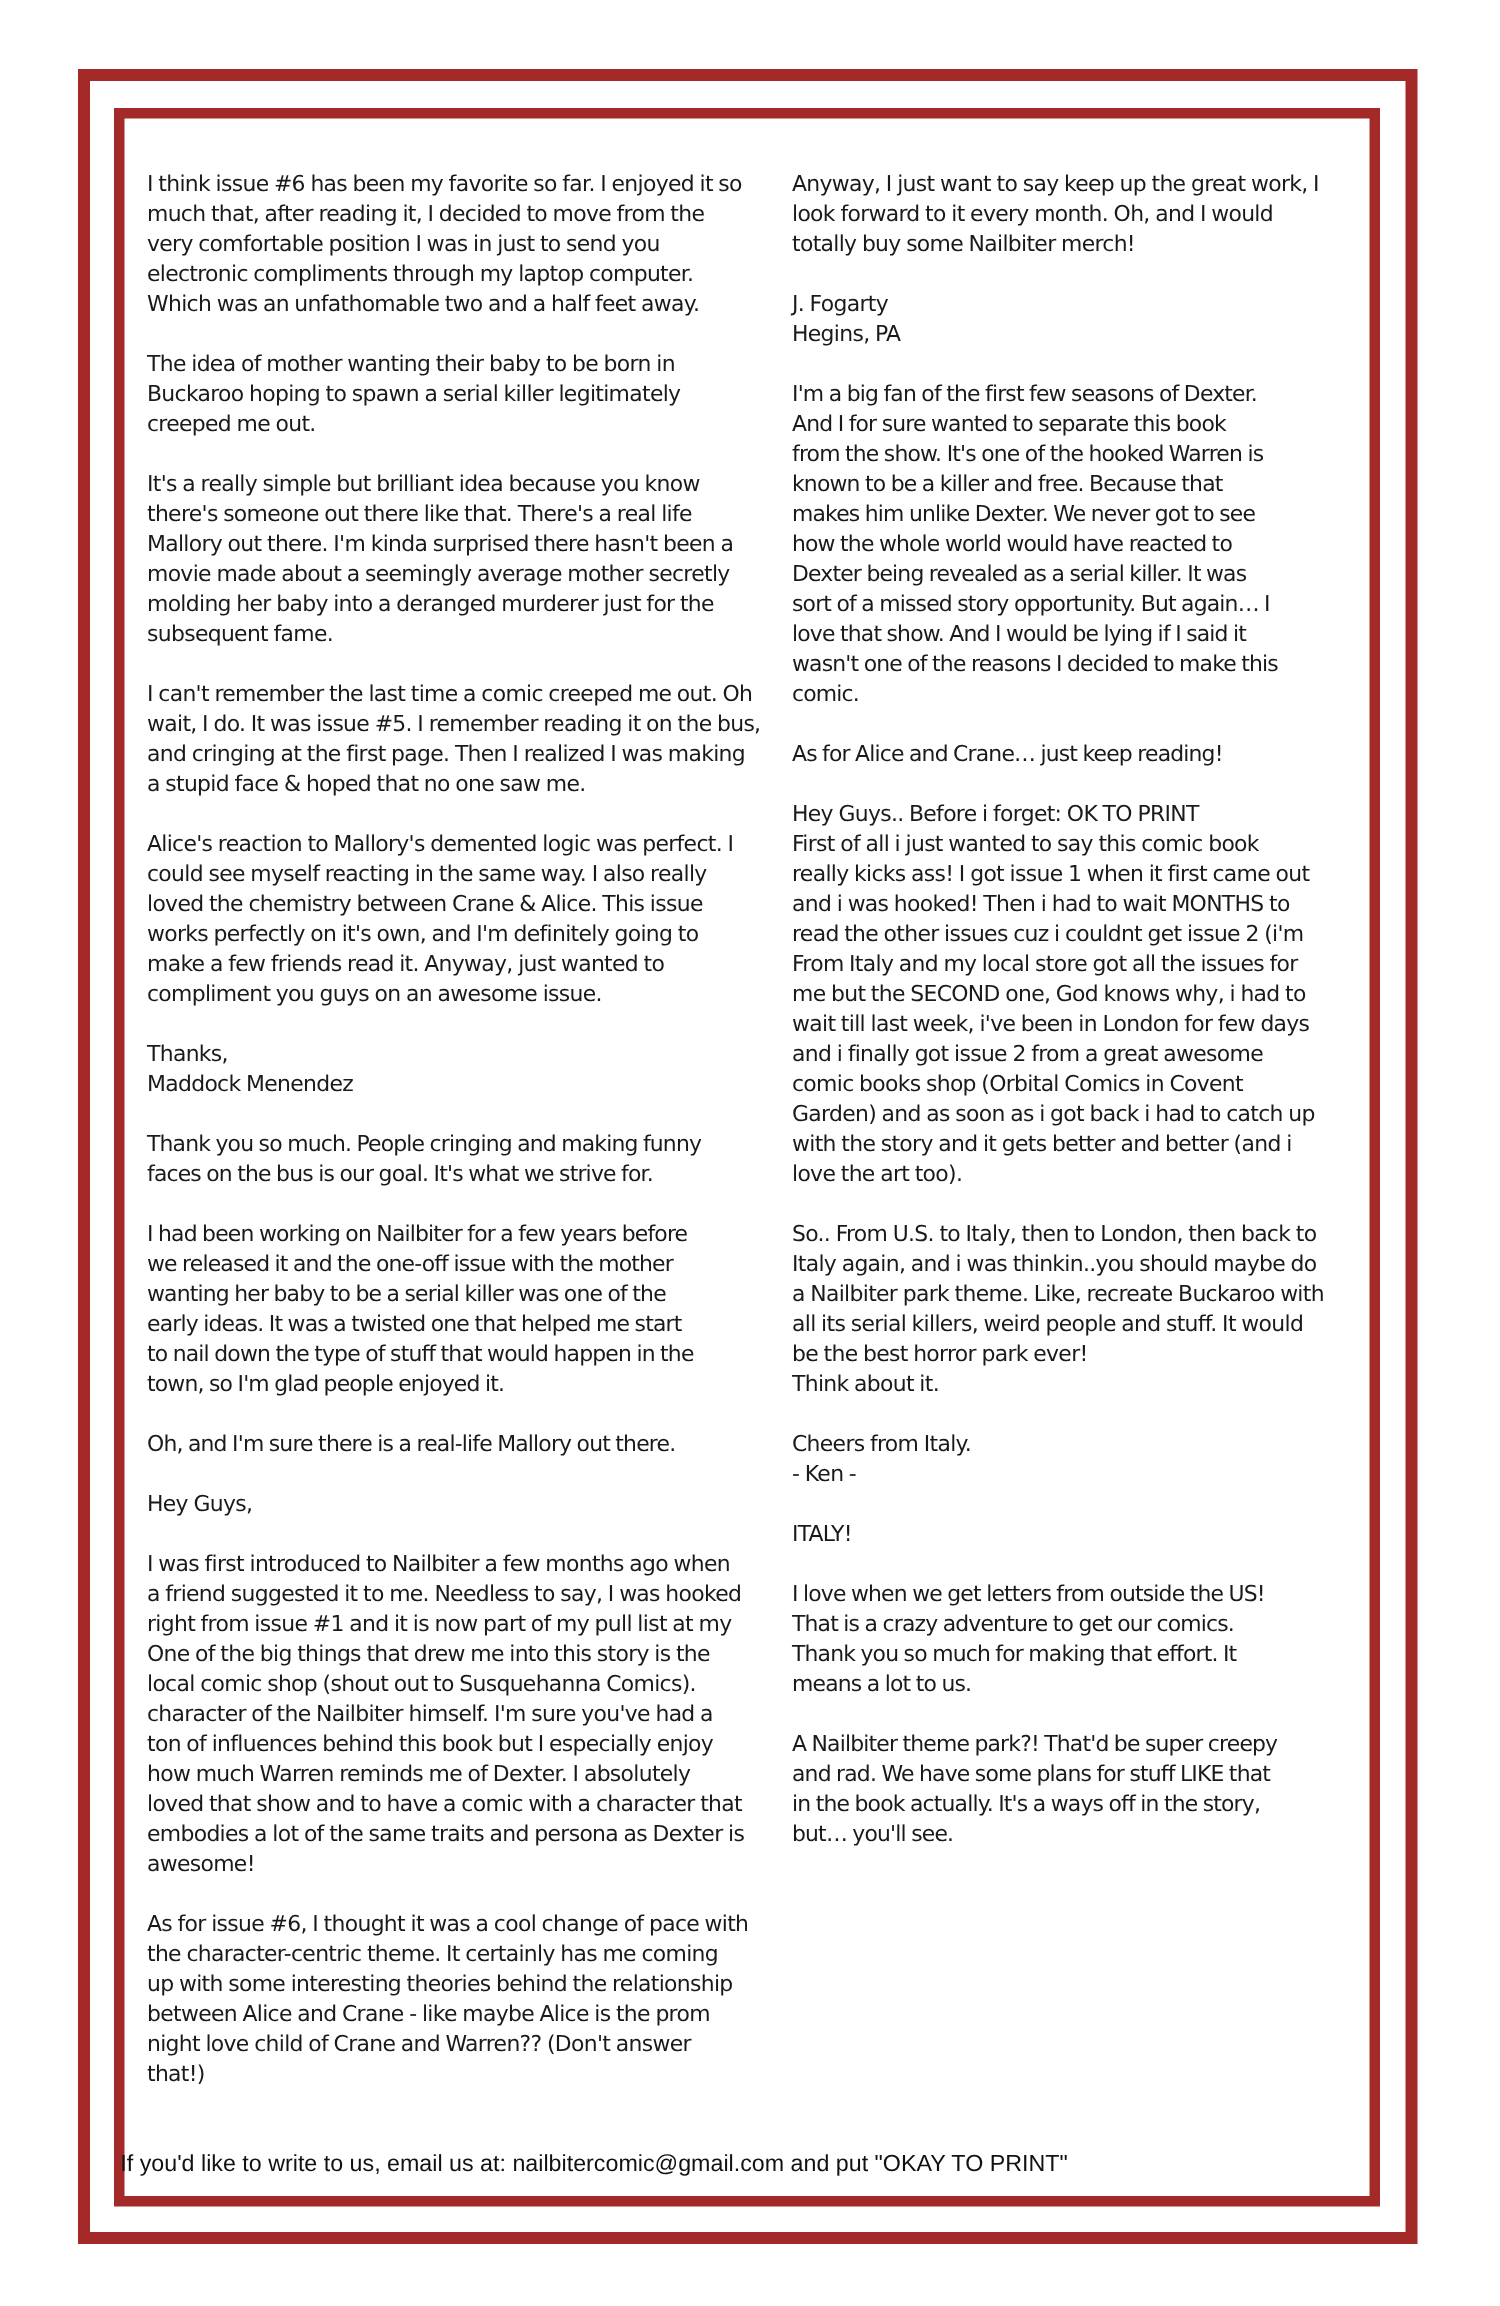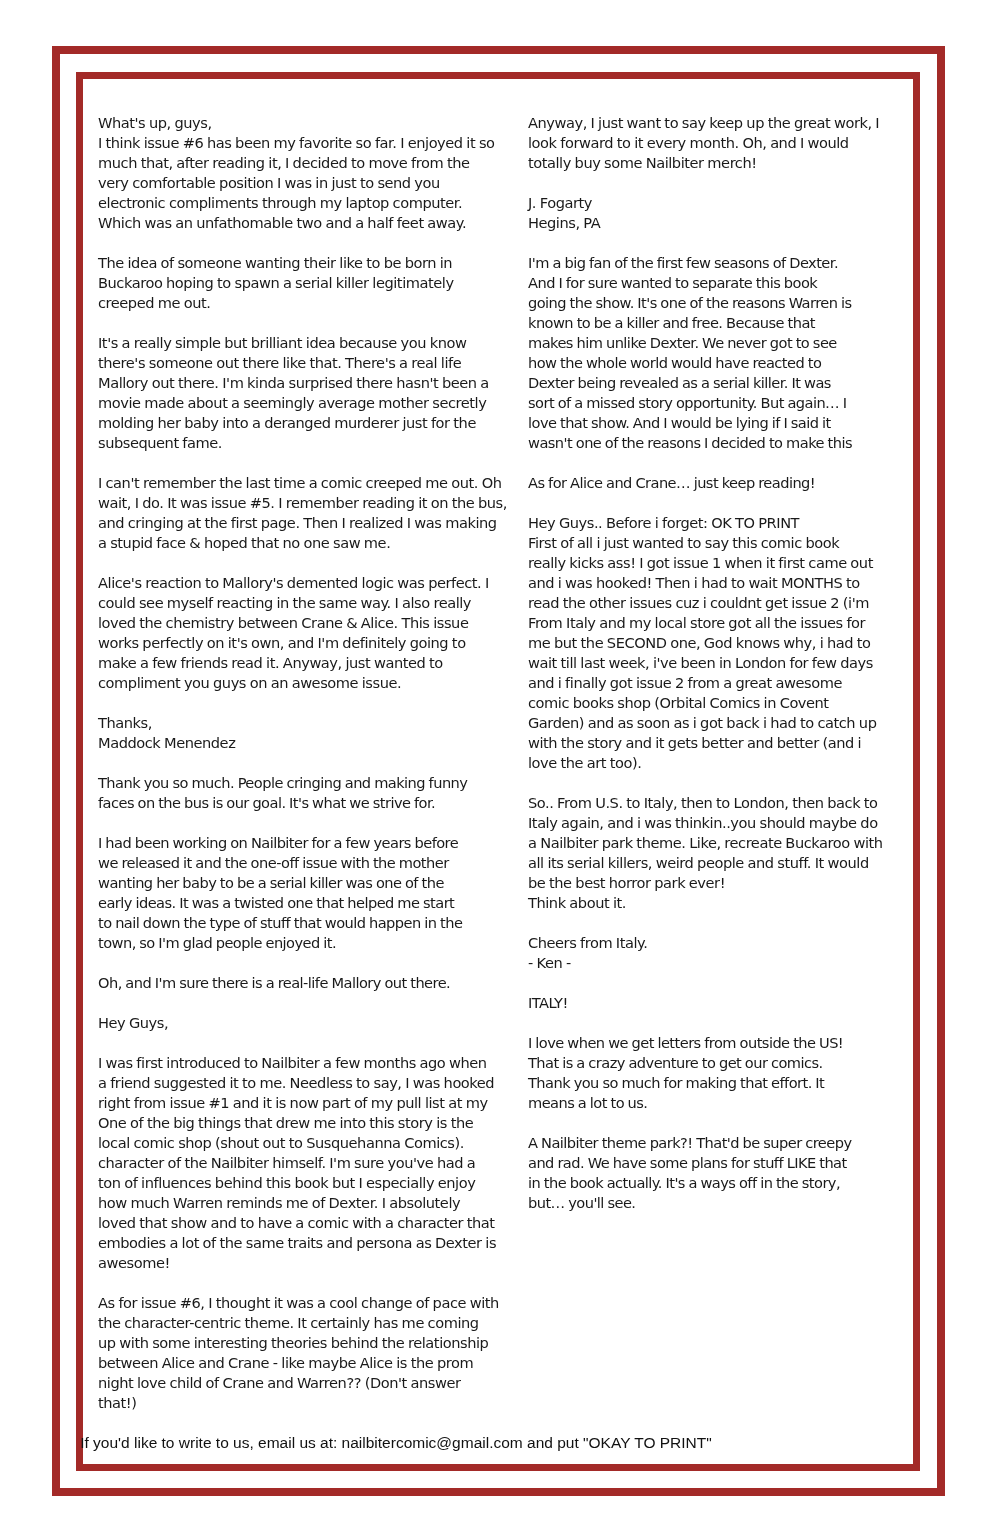--- a/index.html
+++ b/index.html
@@ -31,29 +31,28 @@
   .footer-email { color: #111; text-decoration: none; }
 </style>
 </head>
 <body>
 
 <div class="outer-frame"></div>
 <div class="inner-frame"></div>
 
 <div class="col col-left" id="col-left">
     <div class="para">
-      <span class="line">What's up, guys,</span>
       <span class="line">I think issue #6 has been my favorite so far. I enjoyed it so</span>
       <span class="line">much that, after reading it, I decided to move from the</span>
       <span class="line">very comfortable position I was in just to send you</span>
       <span class="line">electronic compliments through my laptop computer.</span>
       <span class="line">Which was an unfathomable two and a half feet away.</span>
     </div>
     <div class="para">
-      <span class="line">The idea of someone wanting their like to be born in</span>
+      <span class="line">The idea of mother wanting their baby to be born in</span>
       <span class="line">Buckaroo hoping to spawn a serial killer legitimately</span>
       <span class="line">creeped me out.</span>
     </div>
     <div class="para">
       <span class="line">It's a really simple but brilliant idea because you know</span>
       <span class="line">there's someone out there like that. There's a real life</span>
       <span class="line">Mallory out there. I'm kinda surprised there hasn't been a</span>
       <span class="line">movie made about a seemingly average mother secretly</span>
       <span class="line">molding her baby into a deranged murderer just for the</span>
       <span class="line">subsequent fame.</span>
@@ -122,28 +121,29 @@
       <span class="line">look forward to it every month.  Oh, and I would</span>
       <span class="line">totally buy some Nailbiter merch!</span>
     </div>
     <div class="para">
       <span class="line">J. Fogarty</span>
       <span class="line">Hegins, PA</span>
     </div>
     <div class="para bold">
       <span class="line">I'm a big fan of the first few seasons of Dexter.</span>
       <span class="line">And I for sure wanted to separate this book</span>
-      <span class="line">going the show. It's one of the reasons Warren is</span>
+      <span class="line">from the show. It's one of the hooked Warren is</span>
       <span class="line">known to be a killer and free. Because that</span>
       <span class="line">makes him unlike Dexter. We never got to see</span>
       <span class="line">how the whole world would have reacted to</span>
       <span class="line">Dexter being revealed as a serial killer. It was</span>
       <span class="line">sort of a missed story opportunity. But again… I</span>
       <span class="line">love that show. And I would be lying if I said it</span>
       <span class="line">wasn't one of the reasons I decided to make this</span>
+      <span class="line">comic.</span>
     </div>
     <div class="para bold">
       <span class="line">As for Alice and Crane… just keep reading!</span>
     </div>
     <div class="para">
       <span class="line">Hey Guys.. Before i forget: OK TO PRINT</span>
       <span class="line">First of all i just wanted to say this comic book</span>
       <span class="line">really kicks ass! I got issue 1 when it first came out</span>
       <span class="line">and i was hooked! Then i had to wait MONTHS to</span>
       <span class="line">read the other issues cuz i couldnt get issue 2 (i'm</span>

